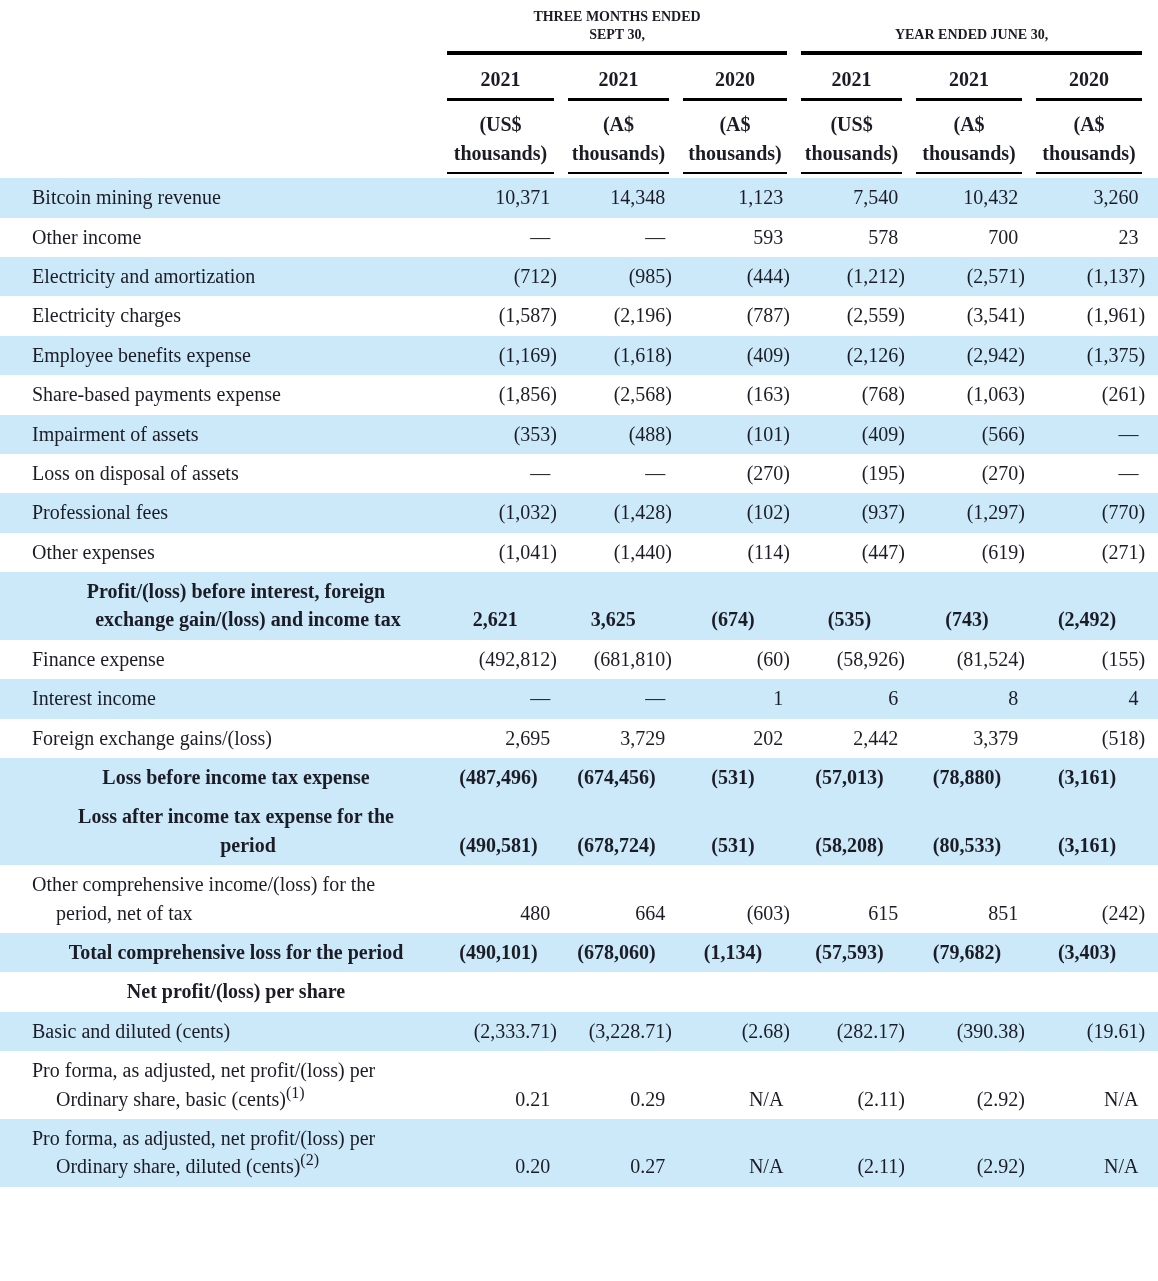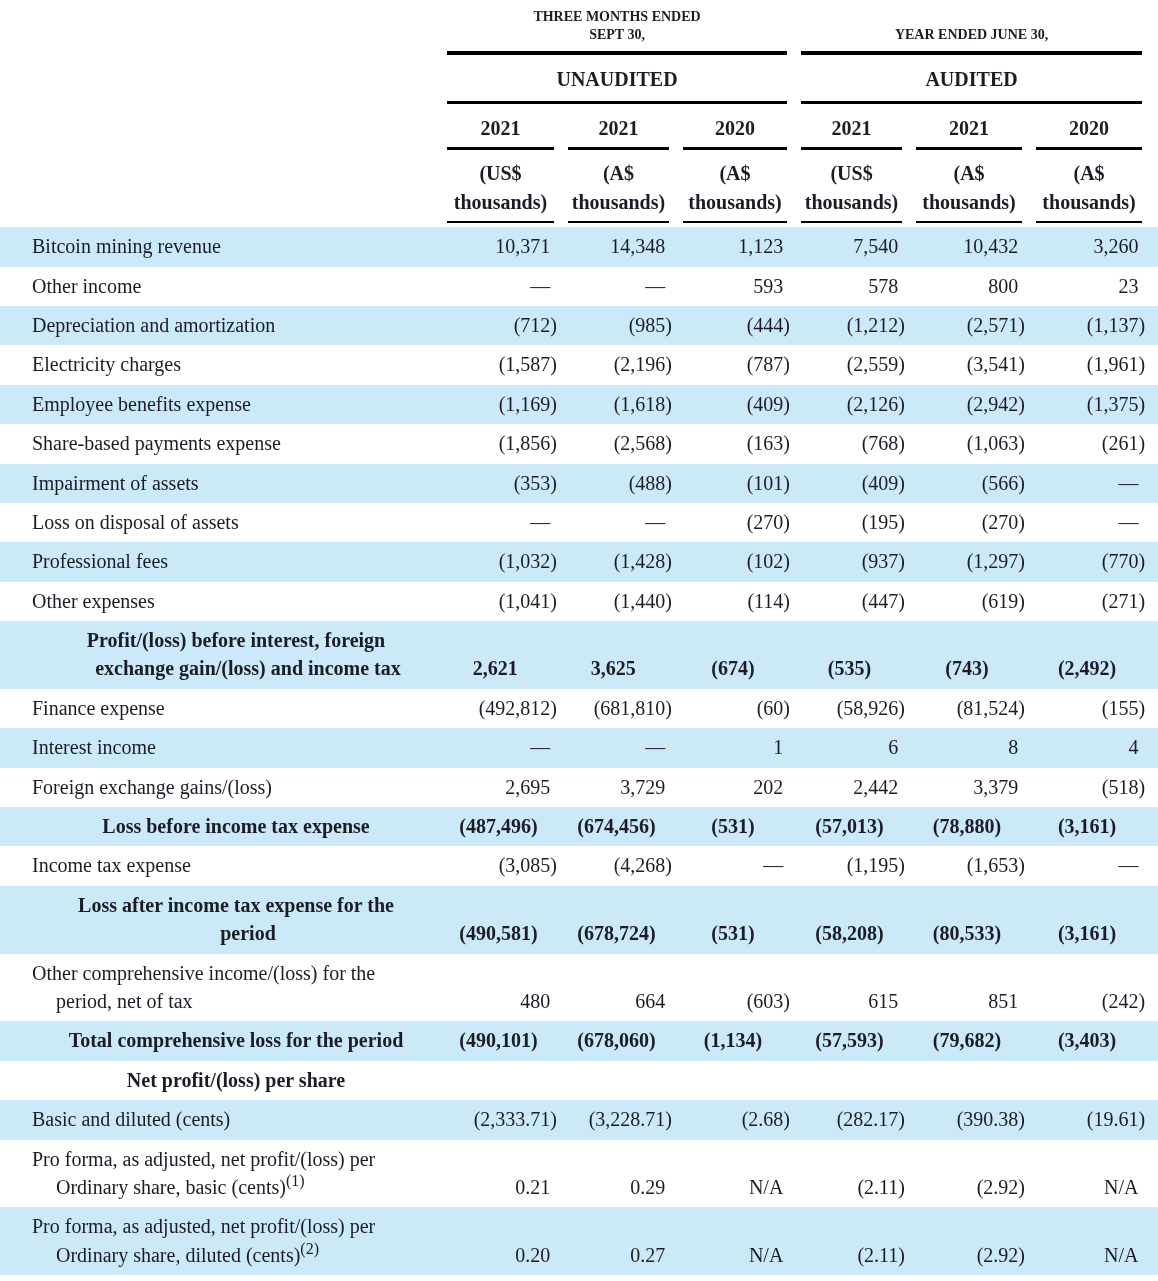--- a/index.html
+++ b/index.html
@@ -61,33 +61,20 @@
             </div>
           </th>
           <th class="hcell hcell-last" colspan="3">
             <div class="grp-rule">
               <div class="grp-title">YEAR ENDED JUNE 30,</div>
             </div>
           </th>
         </tr>
         <tr>
           <td class="spacer"></td>
-          <th class="hcell" colspan="3">
-            <div class="audit-rule">
-              <span class="audit-txt">UNAUDITED</span>
-            </div>
-          </th>
-          <th class="hcell hcell-last" colspan="3">
-            <div class="audit-rule">
-              <span class="audit-txt">AUDITED</span>
-            </div>
-          </th>
-        </tr>
-        <tr>
-          <td class="spacer"></td>
           <th class="hcell">
             <div class="yr-rule">
               <span class="yr-txt">2021</span>
             </div>
           </th>
           <th class="hcell">
             <div class="yr-rule">
               <span class="yr-txt">2021</span>
             </div>
           </th>
@@ -159,26 +146,26 @@
           <td class="num num-last"><span>3,260</span><span class="ph">)</span></td>
         </tr>
         <tr>
           <td class="lbl">
             <div class="lbl-in">Other income</div>
           </td>
           <td class="num"><span>—</span><span class="ph">)</span></td>
           <td class="num"><span>—</span><span class="ph">)</span></td>
           <td class="num"><span>593</span><span class="ph">)</span></td>
           <td class="num"><span>578</span><span class="ph">)</span></td>
-          <td class="num"><span>800</span><span class="ph">)</span></td>
+          <td class="num"><span>700</span><span class="ph">)</span></td>
           <td class="num num-last"><span>23</span><span class="ph">)</span></td>
         </tr>
         <tr class="stripe">
           <td class="lbl">
-            <div class="lbl-in">Depreciation and amortization</div>
+            <div class="lbl-in">Electricity and amortization</div>
           </td>
           <td class="num"><span>(712)</span></td>
           <td class="num"><span>(985)</span></td>
           <td class="num"><span>(444)</span></td>
           <td class="num"><span>(1,212)</span></td>
           <td class="num"><span>(2,571)</span></td>
           <td class="num num-last"><span>(1,137)</span></td>
         </tr>
         <tr>
           <td class="lbl">
@@ -305,31 +292,20 @@
           <td class="lbl">
             <div class="lbl-in">Loss before income tax expense</div>
           </td>
           <td class="num"><span>(487,496)</span></td>
           <td class="num"><span>(674,456)</span></td>
           <td class="num"><span>(531)</span></td>
           <td class="num"><span>(57,013)</span></td>
           <td class="num"><span>(78,880)</span></td>
           <td class="num num-last"><span>(3,161)</span></td>
         </tr>
-        <tr>
-          <td class="lbl">
-            <div class="lbl-in">Income tax expense</div>
-          </td>
-          <td class="num"><span>(3,085)</span></td>
-          <td class="num"><span>(4,268)</span></td>
-          <td class="num"><span>—</span><span class="ph">)</span></td>
-          <td class="num"><span>(1,195)</span></td>
-          <td class="num"><span>(1,653)</span></td>
-          <td class="num num-last"><span>—</span><span class="ph">)</span></td>
-        </tr>
         <tr class="stripe bold">
           <td class="lbl">
             <div class="lbl-in">Loss after income tax expense for the<br>period</div>
           </td>
           <td class="num"><span>(490,581)</span></td>
           <td class="num"><span>(678,724)</span></td>
           <td class="num"><span>(531)</span></td>
           <td class="num"><span>(58,208)</span></td>
           <td class="num"><span>(80,533)</span></td>
           <td class="num num-last"><span>(3,161)</span></td>

